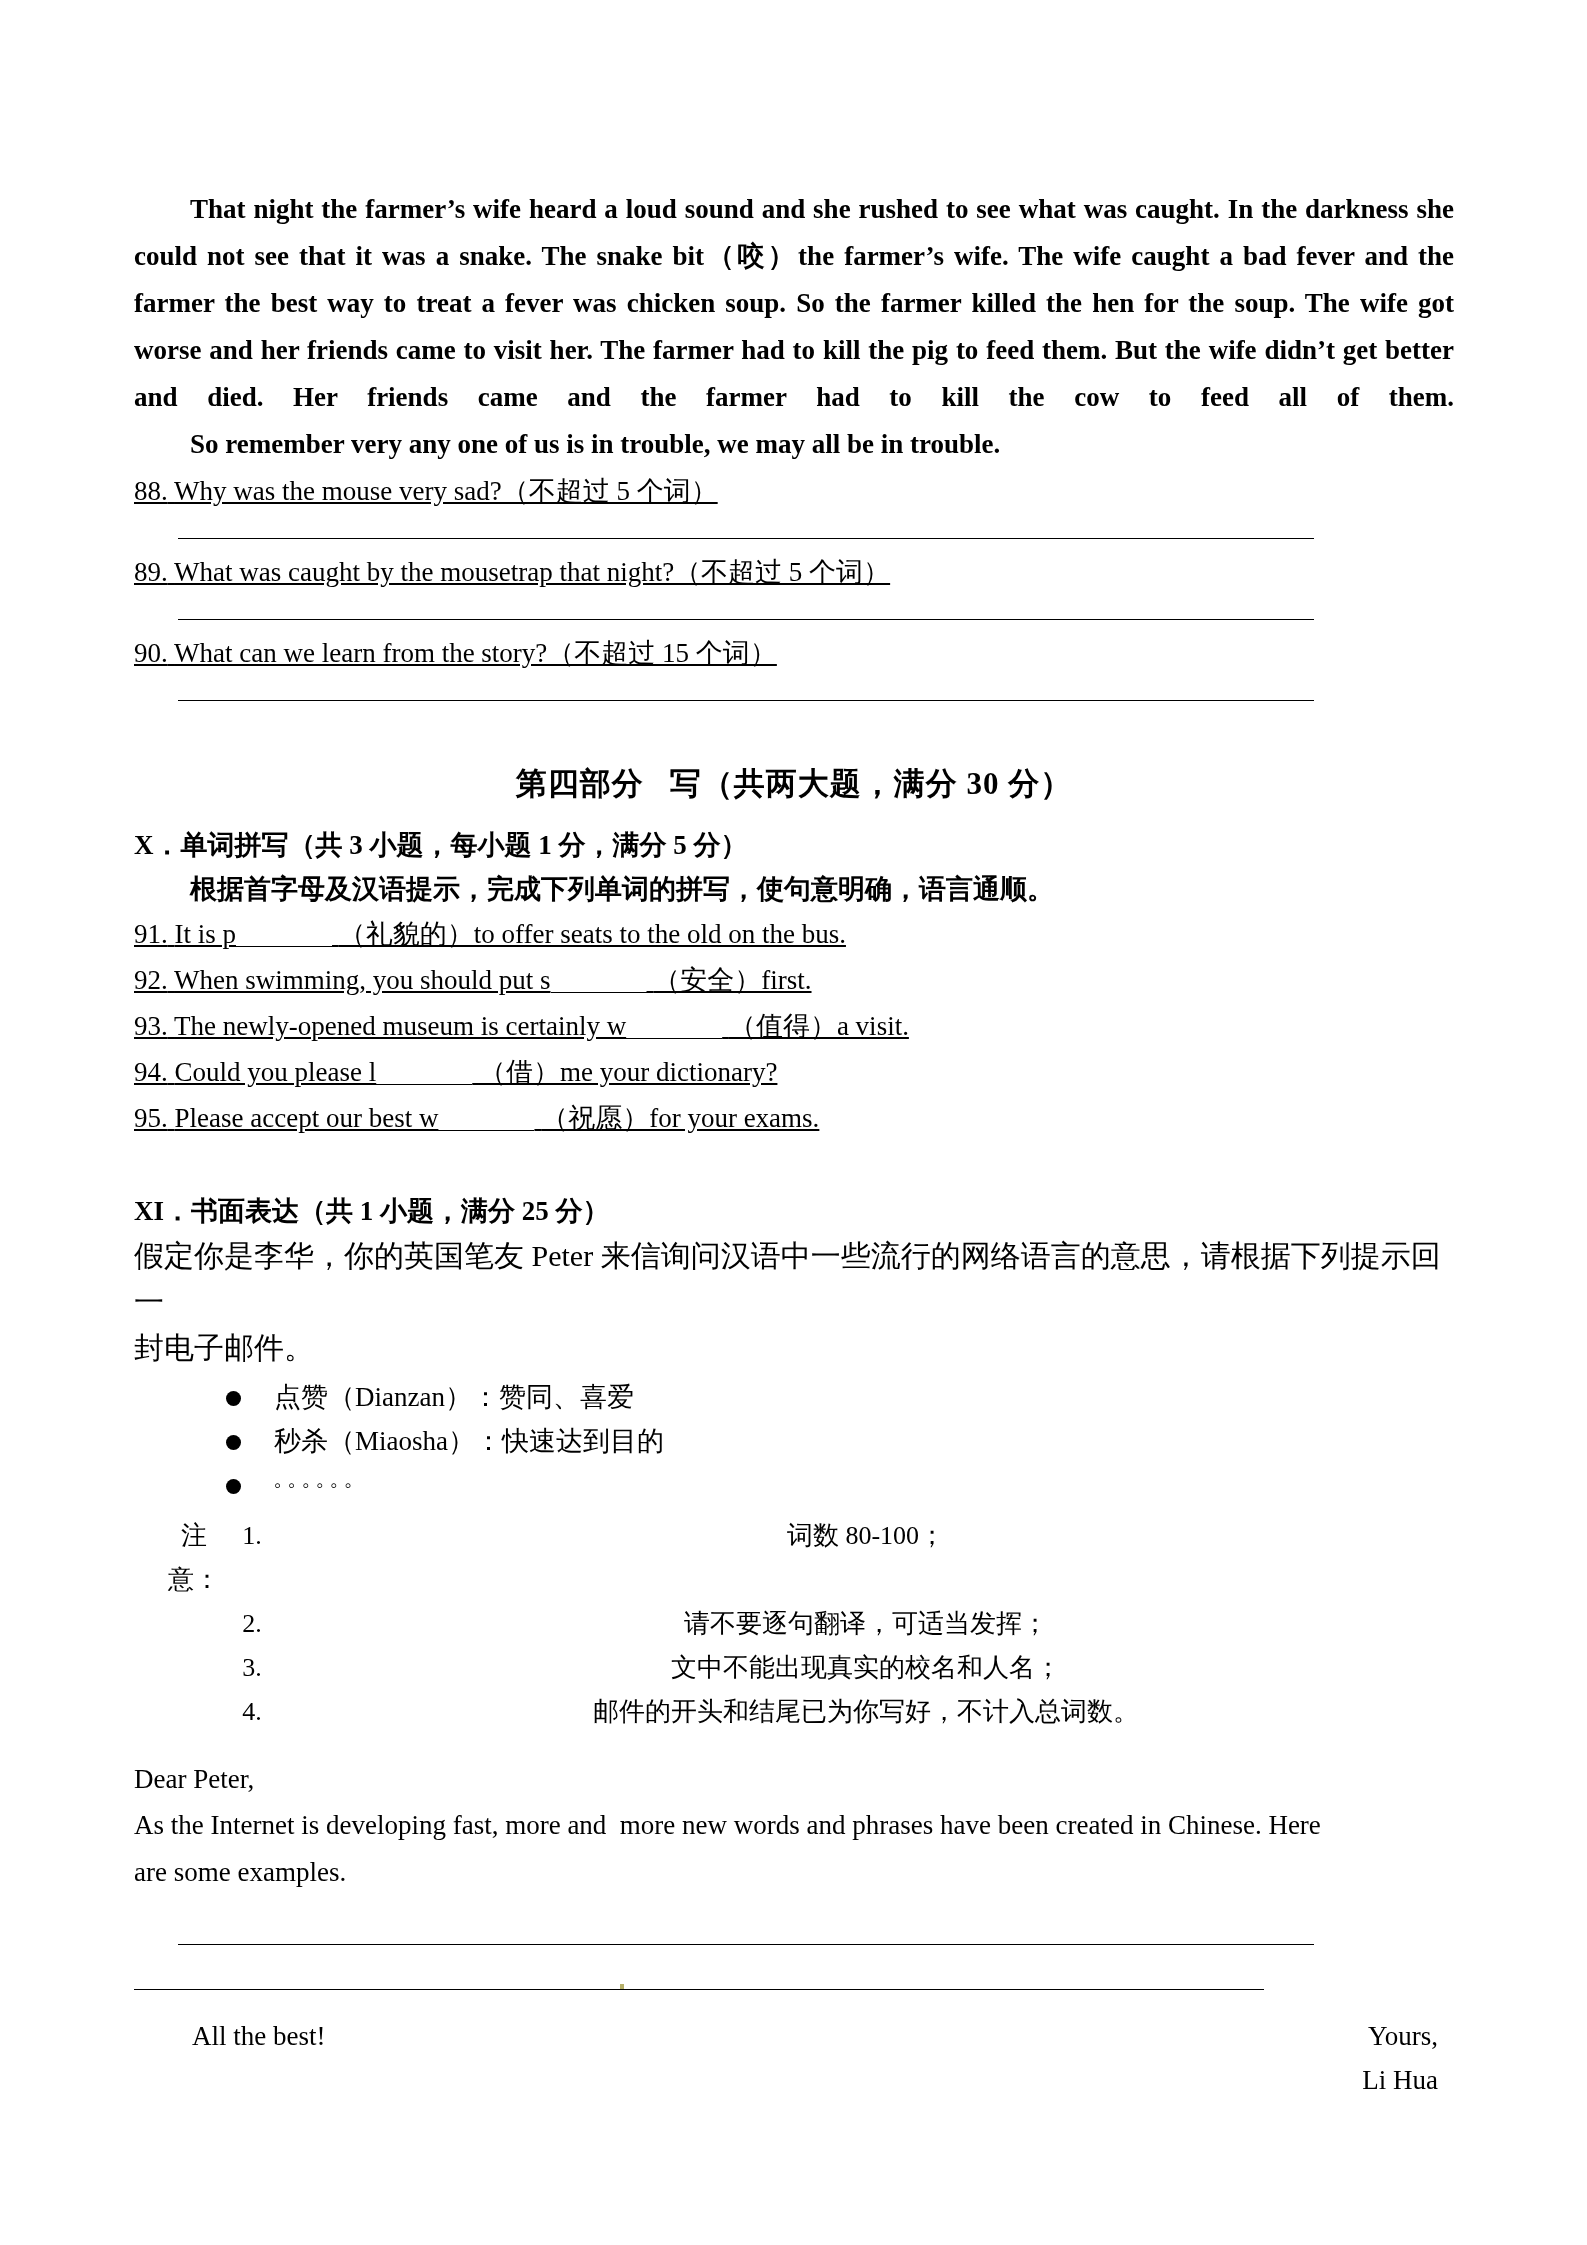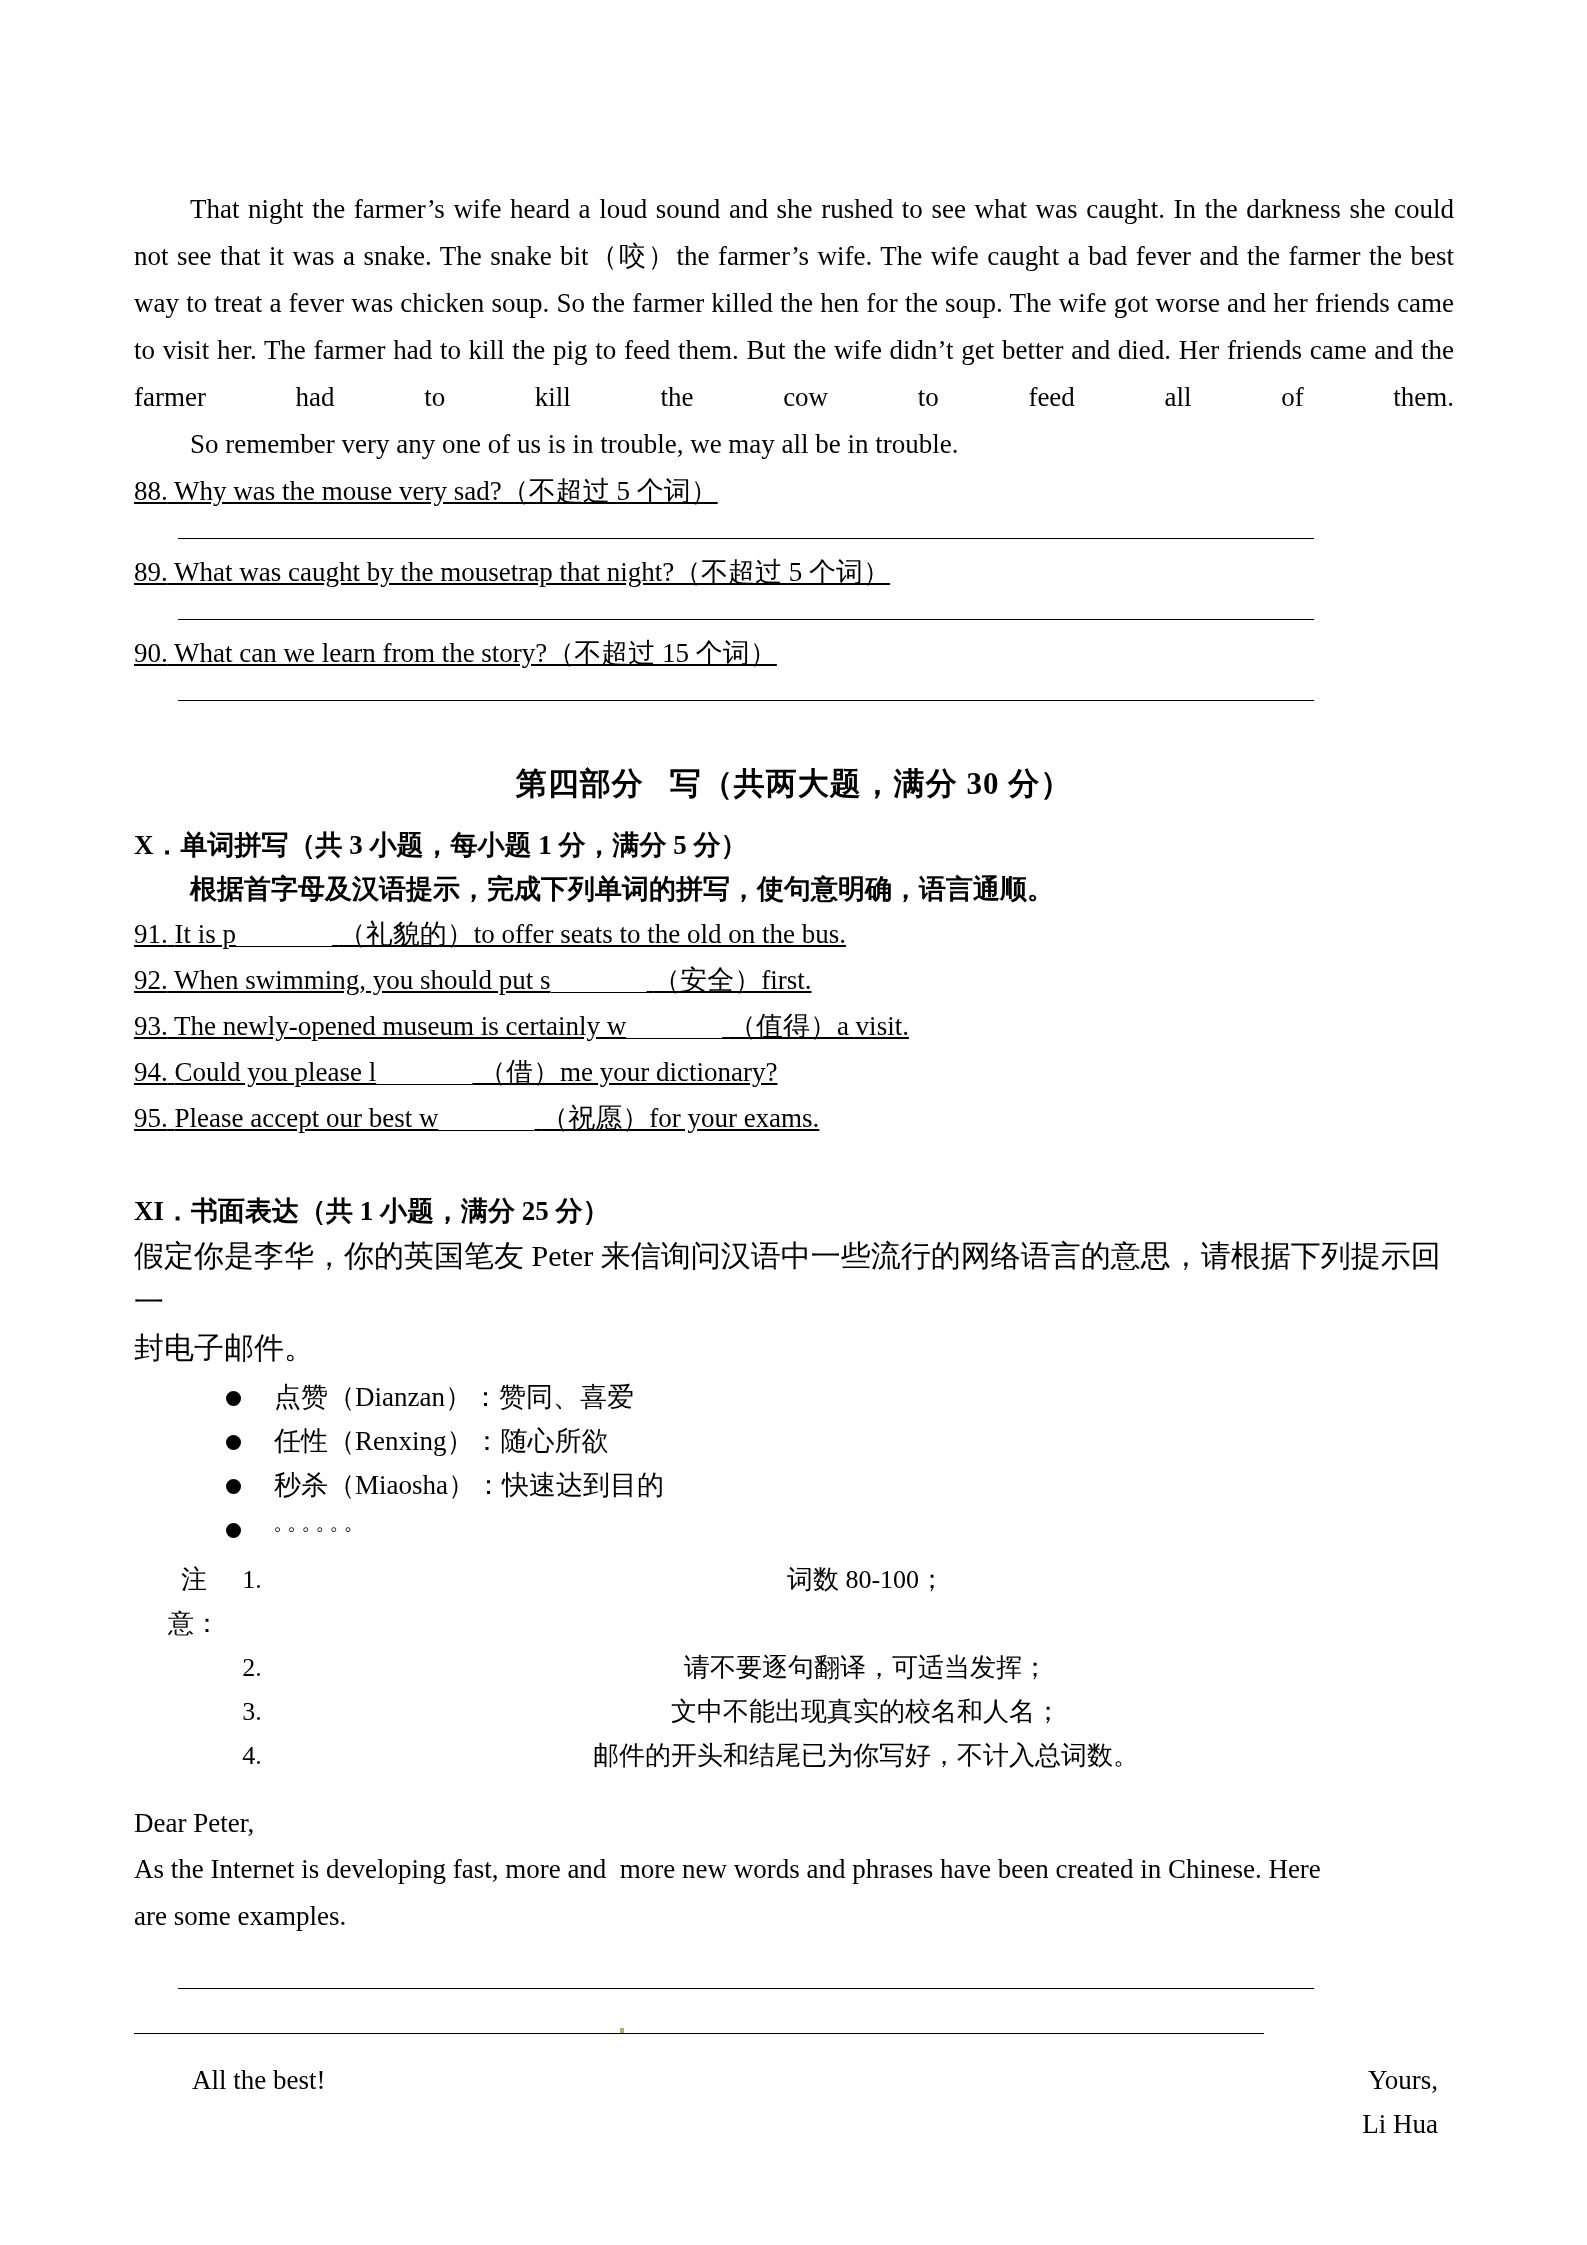--- a/index.html
+++ b/index.html
@@ -31,21 +31,21 @@
   }
 
   
   .para {
     font-size: 27px;
     line-height: 47px;
     text-align: justify;
     text-justify: inter-word;
     margin: 0;
   }
-  .para.indent { text-indent: 56px; }
+  .para.indent { text-indent: 56px; font-weight: bold; }
   .para-just {
     text-align: justify;
     text-align-last: justify;
   }
   .para-last {
     text-align: justify;
     text-align-last: left;
   }
 
   .qline {
@@ -264,24 +264,20 @@
       <span class="sec-roman">XI</span><span>．书面表达（共 1 小题，满分 25 分）</span>
     </p>
 
     <p class="prompt first">假定你是李华，你的英国笔友 Peter 来信询问汉语中一些流行的网络语言的意思，请根据下列提示回一</p>
     <p class="prompt">封电子邮件。</p>
 
     <ul class="bullets">
       <li>
         <span class="dot"></span>
         <span>点赞（Dianzan）：赞同、喜爱</span>
-      </li>
-      <li>
-        <span class="dot"></span>
-        <span>任性（Renxing）：随心所欲</span>
       </li>
       <li>
         <span class="dot"></span>
         <span>秒杀（Miaosha）：快速达到目的</span>
       </li>
       <li>
         <span class="dot"></span>
         <span class="dots-small">◦◦◦◦◦◦</span>
       </li>
     </ul>

